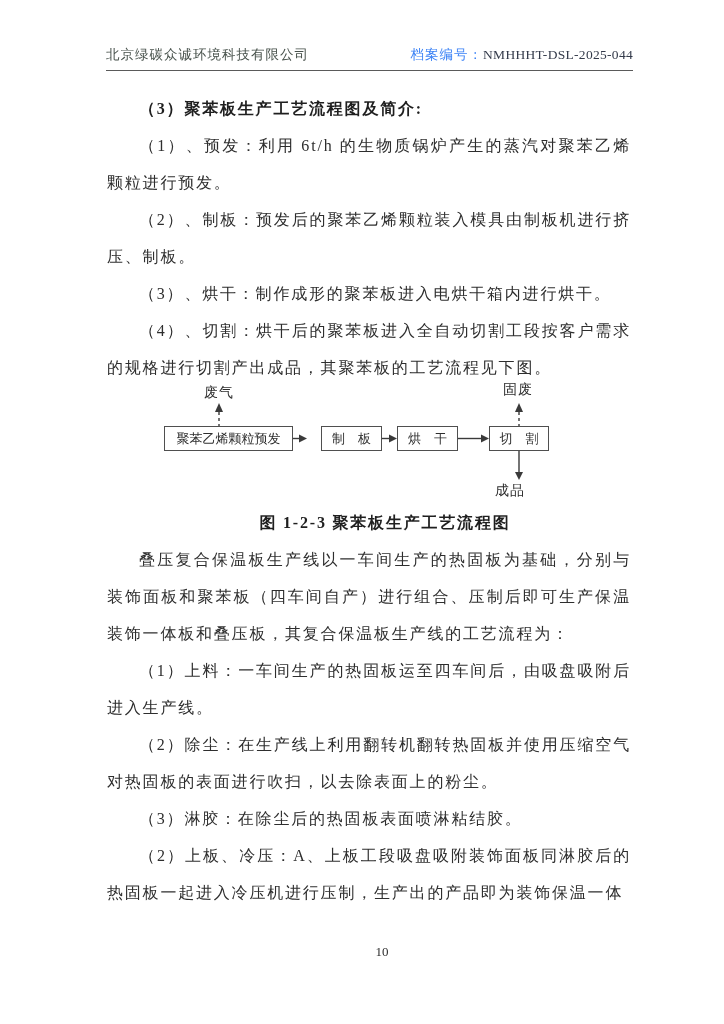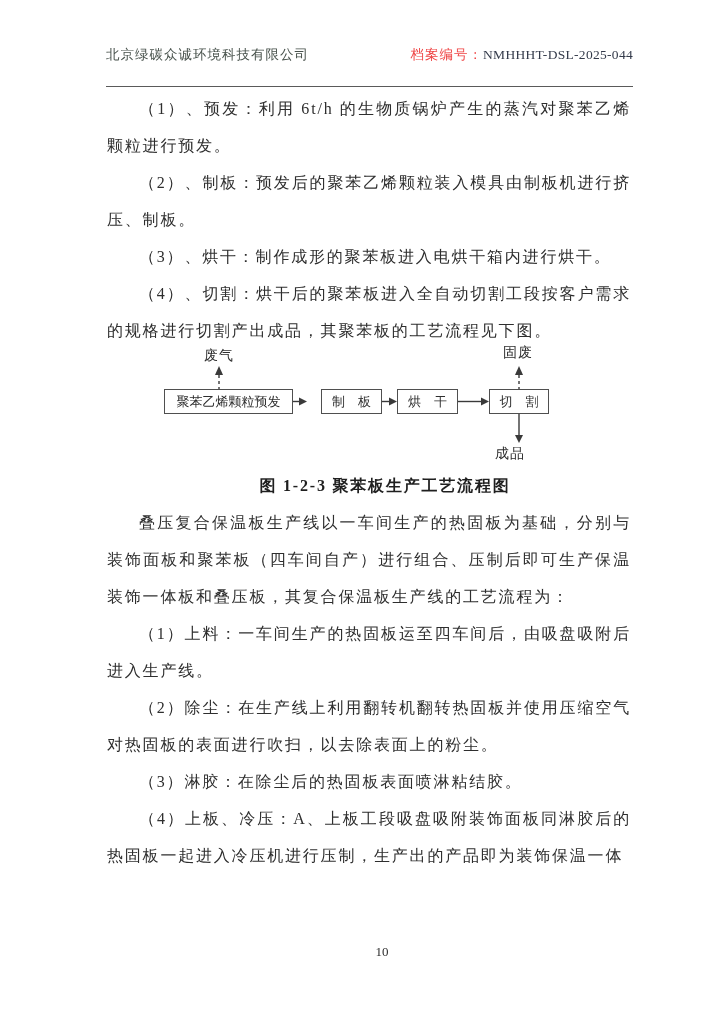--- a/index.html
+++ b/index.html
@@ -9,26 +9,26 @@
     background:#ffffff;
     overflow:hidden;
     font-family:"Liberation Serif","DejaVu Serif",serif;
     color:#2e2e2e;
   }
   
   .header{
     position:absolute;top:47px;left:106px;width:527px;
     display:flex;justify-content:space-between;align-items:flex-end;
     border-bottom:1.5px solid #5a5a5a;
-    padding-bottom:24px;
+    padding-bottom:8px;
     font-size:13.5px;line-height:15px;
   }
   .company{color:#47514b;letter-spacing:1px;}
   .archive{white-space:nowrap;}
-  .archive-label{color:#ef4444;letter-spacing:1px;margin-left:45px;}
+  .archive-label{color:#3b82f6;letter-spacing:1px;margin-left:45px;}
   .archive-number{color:#333a4a;letter-spacing:.3px;}
   
   .content{
     position:absolute;left:107px;top:90px;width:524px;
     font-size:16px;line-height:37px;
     letter-spacing:1.8px;
     text-align:justify;
   }
   .content p{margin:0;text-indent:2em;}
   .heading{font-weight:bold;color:#1f1f1f;}
@@ -69,20 +69,21 @@
 
   <div class="header">
     <span class="company">北京绿碳众诚环境科技有限公司</span>
     <span class="archive">
       <span class="archive-label">档案编号：</span><span class="archive-number">NMHHHT-DSL-2025-044</span>
     </span>
   </div>
 
   <div class="content">
 
+    <p class="heading">（3）聚苯板生产工艺流程图及简介:</p>
     <p>（1）、预发：利用 6t/h 的生物质锅炉产生的蒸汽对聚苯乙烯颗粒进行预发。</p>
     <p>（2）、制板：预发后的聚苯乙烯颗粒装入模具由制板机进行挤压、制板。</p>
     <p>（3）、烘干：制作成形的聚苯板进入电烘干箱内进行烘干。</p>
     <p>（4）、切割：烘干后的聚苯板进入全自动切割工段按客户需求的规格进行切割产出成品，其聚苯板的工艺流程见下图。</p>
 
     <div class="flowchart">
       <svg class="fc-svg" width="524" height="118" viewBox="0 0 524 118">
 
         <polygon points="112,17 108,26 116,26" fill="#3a3a3a"></polygon>
         <line x1="112" y1="26" x2="112" y2="40" stroke="#3a3a3a" stroke-width="1.4" stroke-dasharray="3,3"></line>
@@ -110,19 +111,19 @@
       <div class="fc-box fc-box3">烘　干</div>
       <div class="fc-box fc-box4">切　割</div>
     </div>
 
     <p class="caption">图 1-2-3 聚苯板生产工艺流程图</p>
 
     <p>叠压复合保温板生产线以一车间生产的热固板为基础，分别与装饰面板和聚苯板（四车间自产）进行组合、压制后即可生产保温装饰一体板和叠压板，其复合保温板生产线的工艺流程为：</p>
     <p>（1）上料：一车间生产的热固板运至四车间后，由吸盘吸附后进入生产线。</p>
     <p>（2）除尘：在生产线上利用翻转机翻转热固板并使用压缩空气对热固板的表面进行吹扫，以去除表面上的粉尘。</p>
     <p>（3）淋胶：在除尘后的热固板表面喷淋粘结胶。</p>
-    <p>（4）上板、冷压：A、上板工段吸盘吸附装饰面板同淋胶后的热固板一起进入冷压机进行压制，生产出的产品即为装饰保温一体</p>
+    <p>（2）上板、冷压：A、上板工段吸盘吸附装饰面板同淋胶后的热固板一起进入冷压机进行压制，生产出的产品即为装饰保温一体</p>
 
   </div>
 
   <div class="page-number">10</div>
 
 </div>
 
 </body></html>

